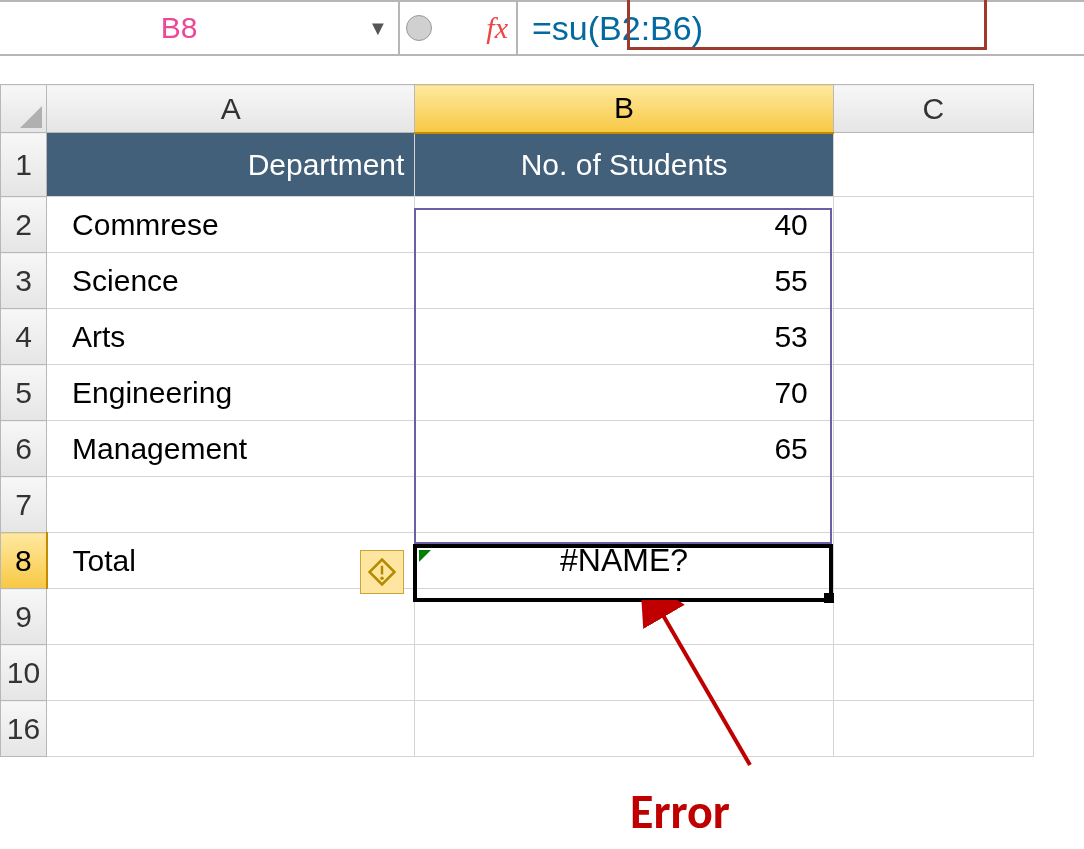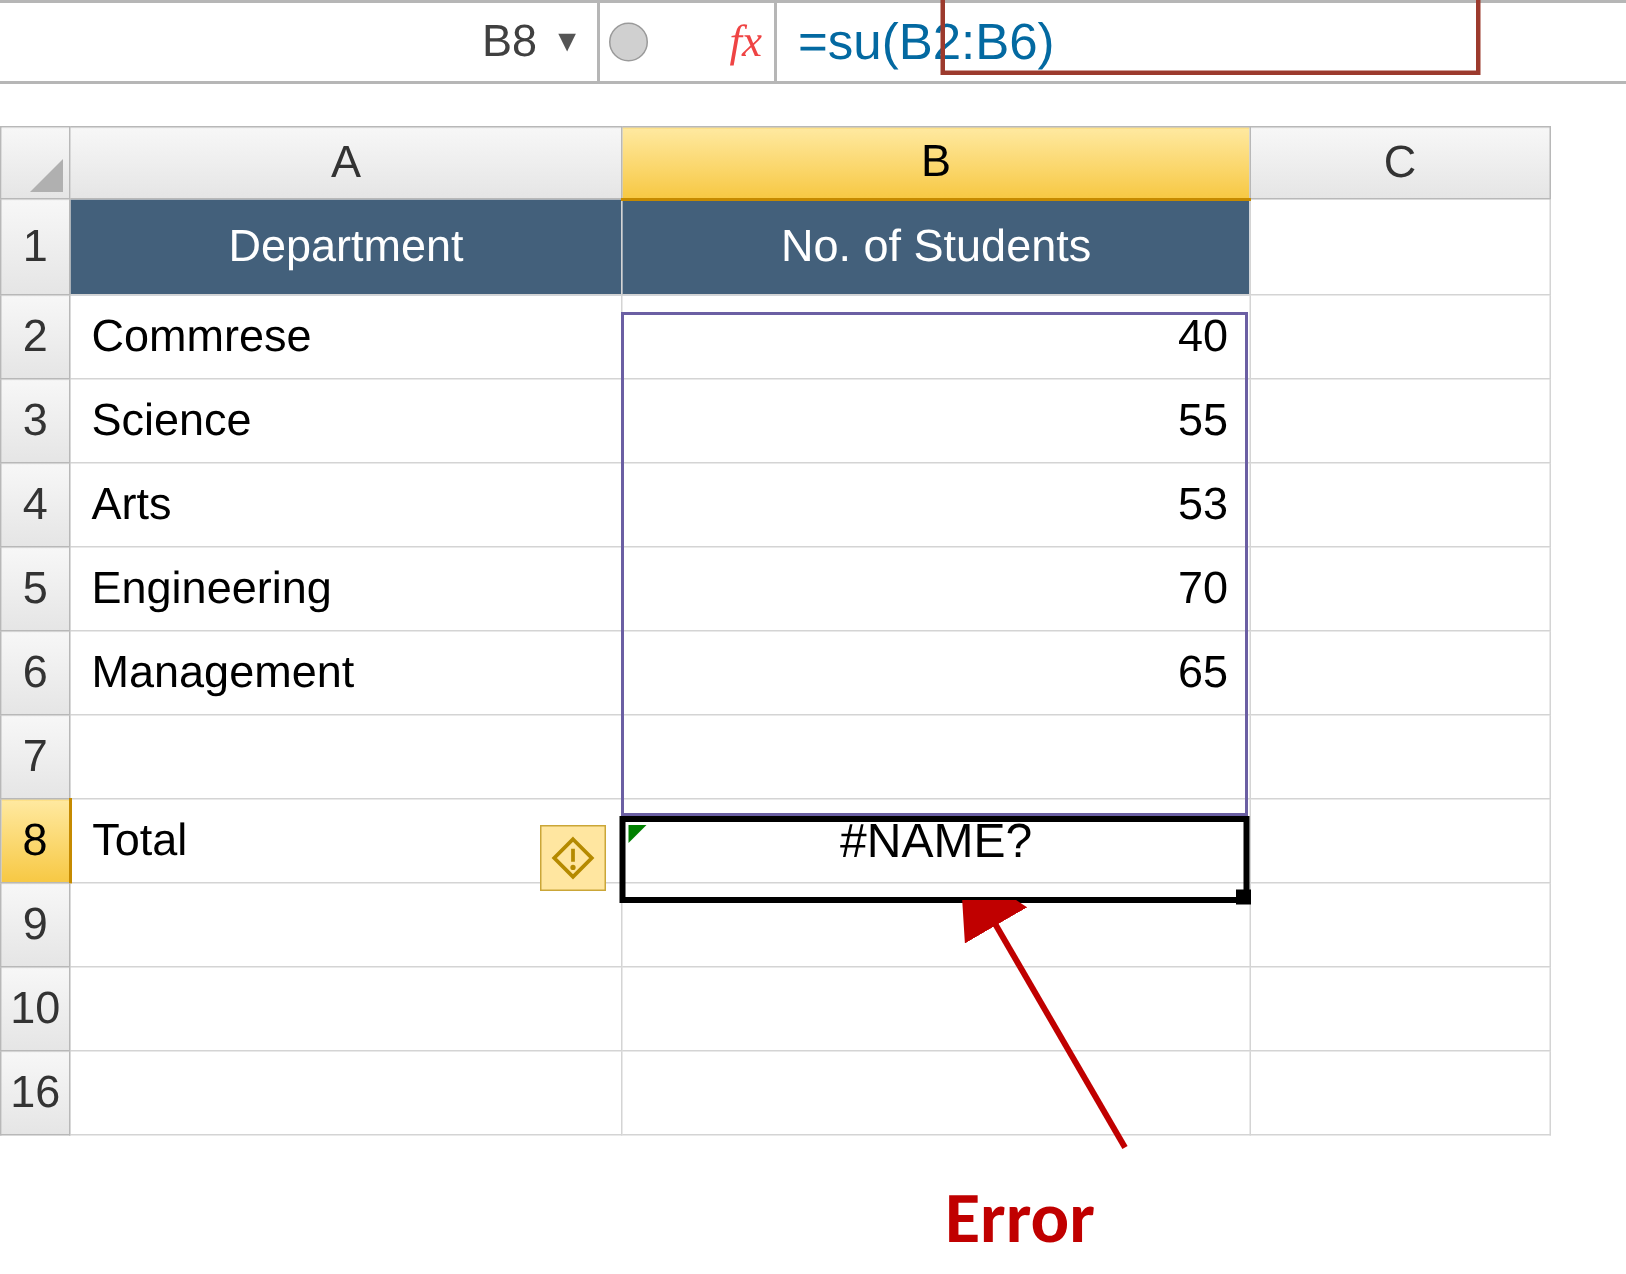--- a/index.html
+++ b/index.html
@@ -24,24 +24,24 @@
   .name-box {
     width: 400px;
     height: 100%;
     display: flex;
     align-items: center;
     border-right: 2px solid #b6b6b6;
     background: #ffffff;
   }
   .name-box-text {
     flex: 1;
-    text-align: right;
+    text-align: center;
     font-size: 30px;
     font-family: Arial, sans-serif;
-    color: #404040;
+    color: #ec4899;
   }
   .name-box-dropdown {
     width: 40px;
     text-align: center;
     color: #555;
     font-size: 20px;
   }
   .fx-gap {
     width: 38px;
     height: 100%;
@@ -154,28 +154,28 @@
   
   .hdrcell {
     background: #43607b;
     color: #ffffff;
     font-family: "Times New Roman", serif;
     font-size: 40px;
     padding: 6px 10px;
     border: 1px solid #43607b;
     height: 62px;
   }
-  .hdrcell.dept { text-align: center; }
+  .hdrcell.dept { text-align: right; }
   .hdrcell.num  { text-align: center; }
 
   .datacell {
     font-family: "Times New Roman", serif;
     font-size: 36px;
     color: #000;
-    padding: 4px 14px;
+    padding: 4px 25px;
     background: #ffffff;
   }
   .datacell.left { text-align: left; }
   .datacell.right { text-align: right; margin-top: 24px; }
   .datacell.center { text-align: center; font-family: Arial, sans-serif; font-size: 32px; }
 
   
   .range-outline {
     position: absolute;
     left: 414px;

